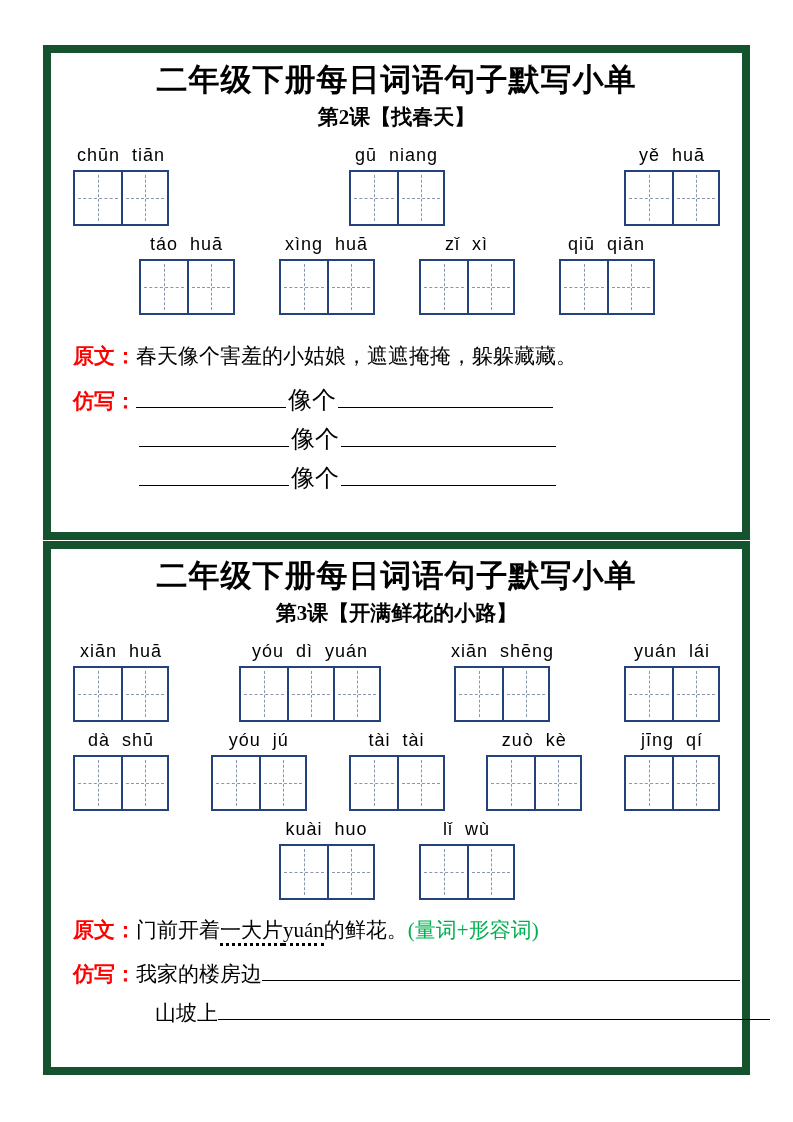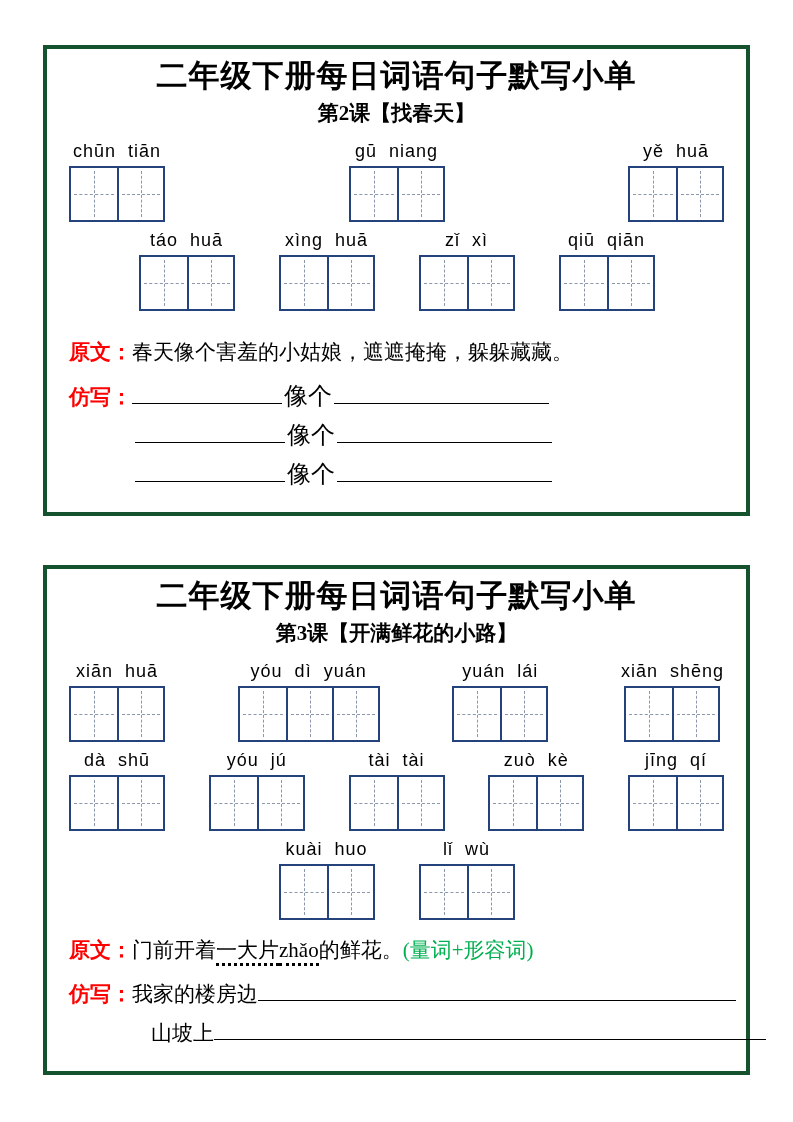--- a/index.html
+++ b/index.html
@@ -8,22 +8,22 @@
     width:793px; height:1122px;
     font-family:"Liberation Serif", serif;
     color:#000;
   }
   .page {
     width:793px; height:1122px;
     padding:45px 43px 47px 43px;
     display:flex; flex-direction:column; justify-content:space-between;
   }
   .card {
-    border:4px solid #14532d;
-    padding:8px 22px 18px 22px;
+    border:8px solid #14532d;
+    padding:8px 22px 34px 22px;
     background:#fff;
   }
   .title {
     text-align:center;
     font-size:31px; font-weight:bold;
     letter-spacing:1px;
     line-height:1.25;
   }
   .subtitle {
     text-align:center;
@@ -165,33 +165,33 @@
           </div>
           <div class="word-group">
             <div class="pinyin">yóu dì yuán</div>
             <div class="grid">
               <div class="cell"></div>
               <div class="cell"></div>
               <div class="cell"></div>
             </div>
           </div>
           <div class="word-group">
+            <div class="pinyin">xiān shēng</div>
+            <div class="grid">
+              <div class="cell"></div>
+              <div class="cell"></div>
+            </div>
+          </div>
+          <div class="word-group">
             <div class="pinyin">yuán lái</div>
             <div class="grid">
               <div class="cell"></div>
               <div class="cell"></div>
             </div>
           </div>
-          <div class="word-group">
-            <div class="pinyin">xiān shēng</div>
-            <div class="grid">
-              <div class="cell"></div>
-              <div class="cell"></div>
-            </div>
-          </div>
         </div>
         <div class="word-row spread">
           <div class="word-group">
             <div class="pinyin">dà shū</div>
             <div class="grid">
               <div class="cell"></div>
               <div class="cell"></div>
             </div>
           </div>
           <div class="word-group">
@@ -234,21 +234,21 @@
           <div class="word-group">
             <div class="pinyin">lǐ wù</div>
             <div class="grid">
               <div class="cell"></div>
               <div class="cell"></div>
             </div>
           </div>
         </div>
       </div>
 
-    <p class="original"><span class="label">原文：</span><span><span class="">门前开着</span><span class="emph">一大片</span><span class="emph">zhǎo</span><span class="">的鲜花。</span><span class="green">(量词+形容词)</span></span></p>
+    <p class="original"><span class="label">原文：</span><span><span class="">门前开着</span><span class="emph">一大片</span><span class="emph">yuán</span><span class="">的鲜花。</span><span class="green">(量词+形容词)</span></span></p>
 
     <div class="imitation">
       <div class="imit-line"><span class="label">仿写：</span><span>我家的楼房边</span><span class="blank w480"></span></div>
       <div class="imit-line indent2"><span>山坡上</span><span class="blank w557"></span></div>
     </div>
   </section>
 
 </div>
 
 </body></html>

